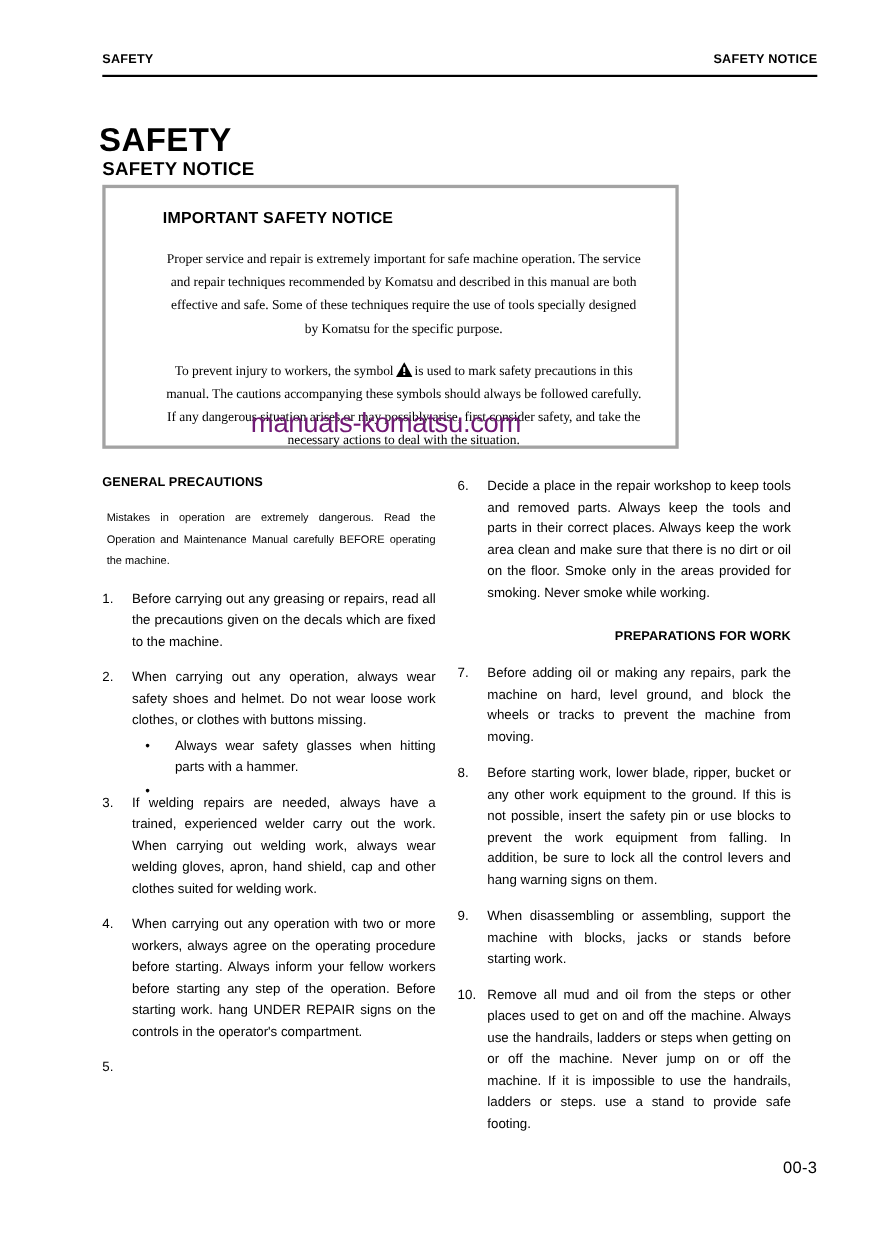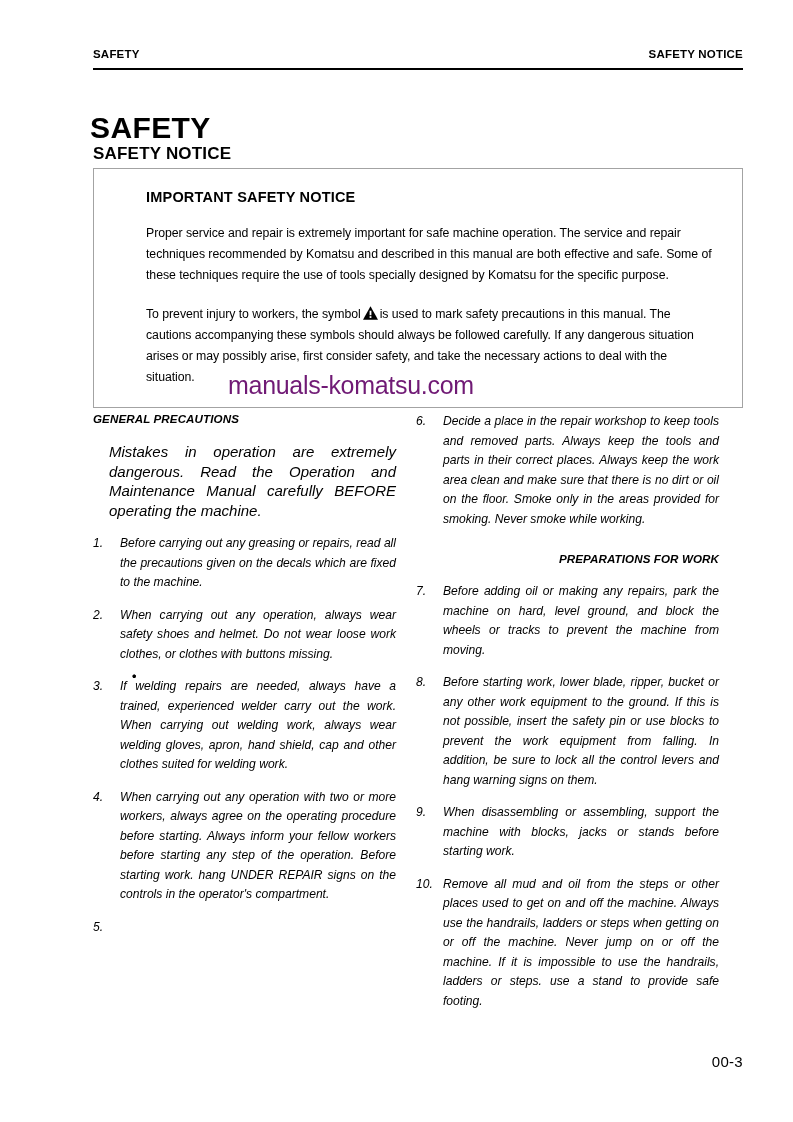--- a/index.html
+++ b/index.html
@@ -65,40 +65,41 @@
     font-weight: bold;
     letter-spacing: 0.2px;
     line-height: 1;
   }
 
   
   .notice-box {
     position: absolute;
     left: 93px;
     top: 168px;
-    width: 650px;
+    width: 524px;
     height: 240px;
-    border: 1px solid #a3a3a3;
+    border: 3px solid #a3a3a3;
     background: #fff;
   }
   .notice-inner {
     padding: 20px 28px 10px 52px;
   }
   .notice-heading {
     font-size: 14.5px;
     font-weight: bold;
     letter-spacing: 0.2px;
     margin: 0 0 18px 0;
   }
   .notice-para {
     font-size: 12.3px;
     line-height: 21.2px;
     margin: 0 0 17px 0;
     letter-spacing: -0.05px;
-    text-align: left;
+    text-align: center;
+    font-family: Liberation Serif, serif;
   }
   .notice-para:last-child { margin-bottom: 0; }
 
   .warn-tri {
     display: inline-block;
     width: 15px;
     height: 14px;
     vertical-align: -2px;
     margin: 0 2px;
   }
@@ -112,40 +113,39 @@
     font-weight: normal;
     letter-spacing: -0.3px;
     color: #701a75;
     white-space: nowrap;
   }
 
   
   .columns {
     position: absolute;
     left: 93px;
-    top: 412px;
+    top: 432px;
     width: 650px;
     display: flex;
     gap: 20px;
-    font-style: italic;
   }
   .col { width: 303px; }
 
   .sec-heading {
     font-size: 11.6px;
     font-weight: bold;
     letter-spacing: 0.1px;
     margin: 0 0 17px 0;
   }
   .sec-heading.spaced-top { margin-top: 23px; text-align: right; }
 
   .intro-para {
-    font-size: 15px;
+    font-size: 10px;
     line-height: 19.5px;
-    margin: 0 0 14px 16px;
+    margin: 0 0 14px 4px;
     text-align: justify;
     text-justify: inter-word;
   }
 
   ol.numlist {
     list-style: none;
     margin: 0;
     padding: 0;
   }
   ol.numlist > li {
@@ -233,21 +233,21 @@
       <p class="intro-para">Mistakes in operation are extremely dangerous. Read the Operation and Maintenance Manual carefully BEFORE operating the machine.</p>
 
       <ol class="numlist">
         <li>
           <span class="num">1.</span><span>Before carrying out any greasing or repairs, read all the precautions given on the decals which are fixed to the machine.</span>
         </li>
         <li>
           <span class="num">2.</span><span>When carrying out any operation, always wear safety shoes and helmet. Do not wear loose work clothes, or clothes with buttons missing.</span>
           <ul class="bullets">
             <li>
-              <span class="dot">•</span>
+              <span class="dot">•</span><span>Always wear safety glasses when hitting parts with a hammer.</span>
             </li>
             <li>
               <span class="dot">•</span>
             </li>
           </ul>
         </li>
         <li>
           <span class="num">3.</span><span>If welding repairs are needed, always have a trained, experienced welder carry out the work. When carrying out welding work, always wear welding gloves, apron, hand shield, cap and other clothes suited for welding work.</span>
         </li>
         <li>

